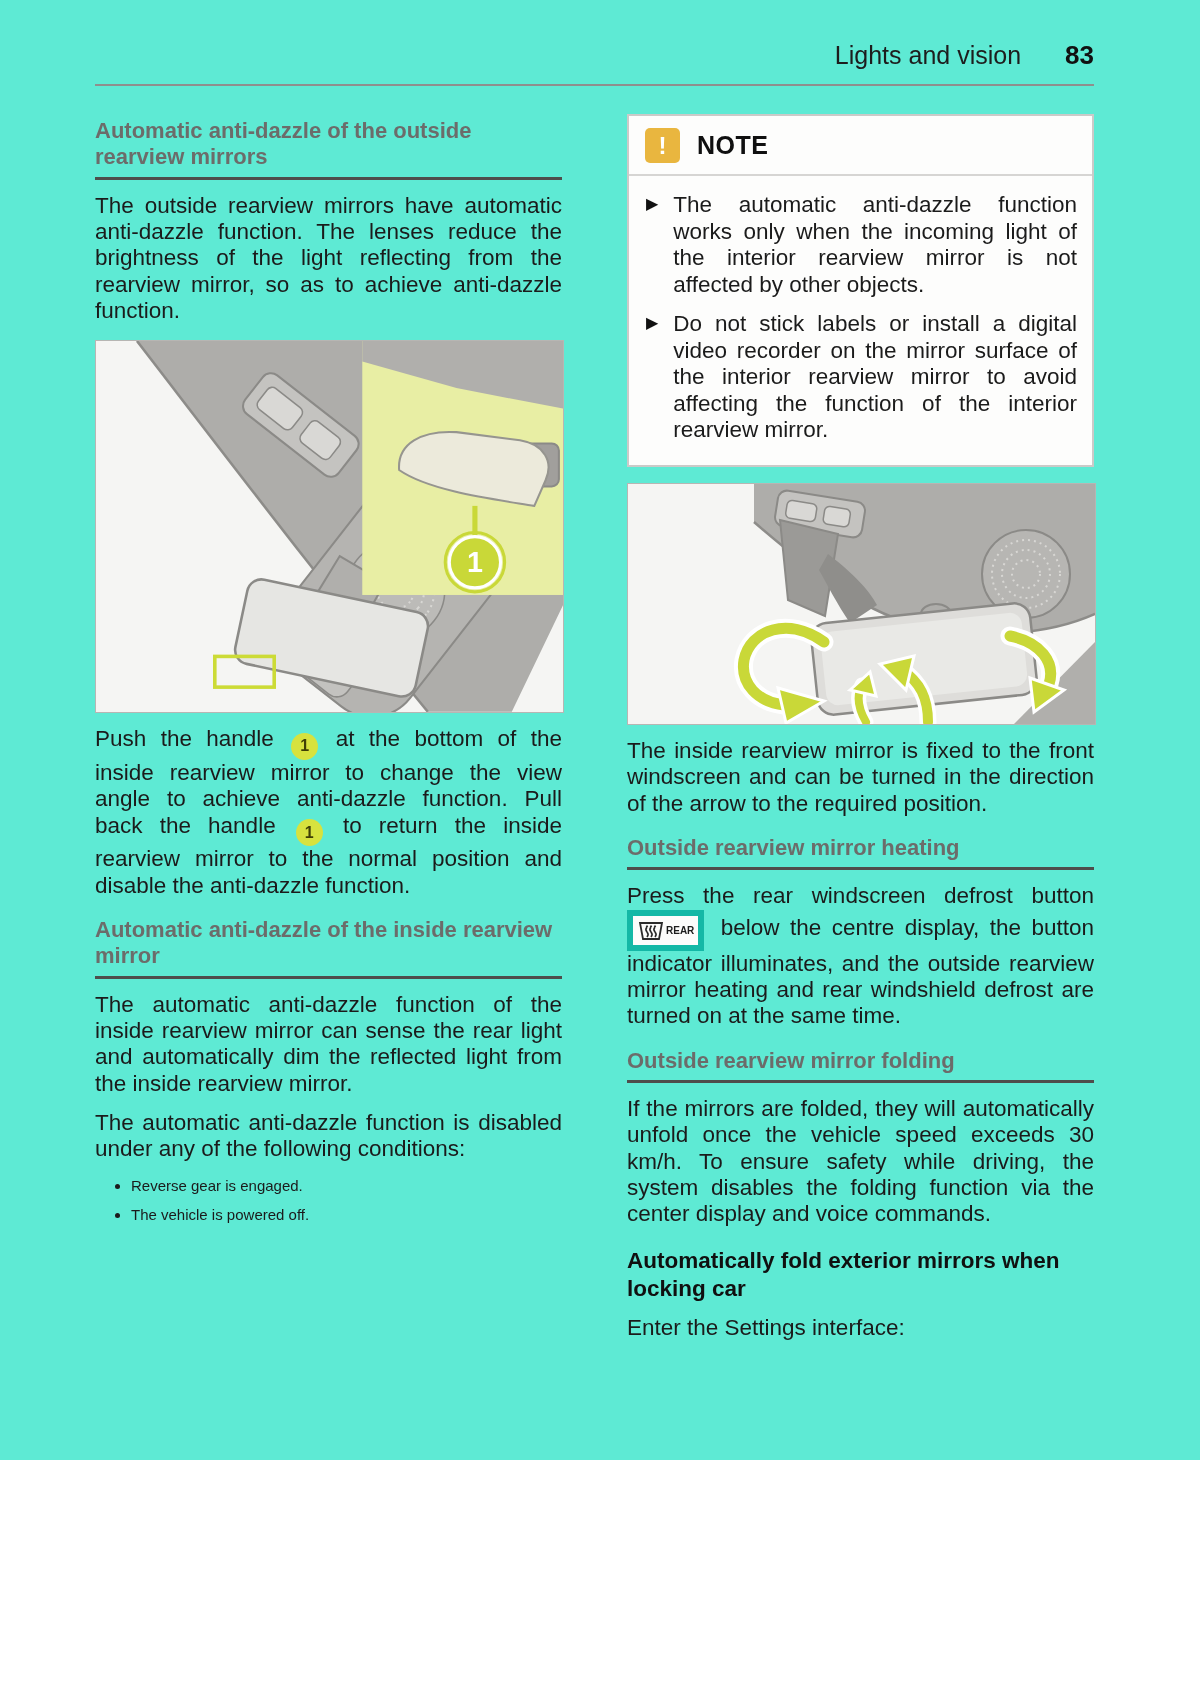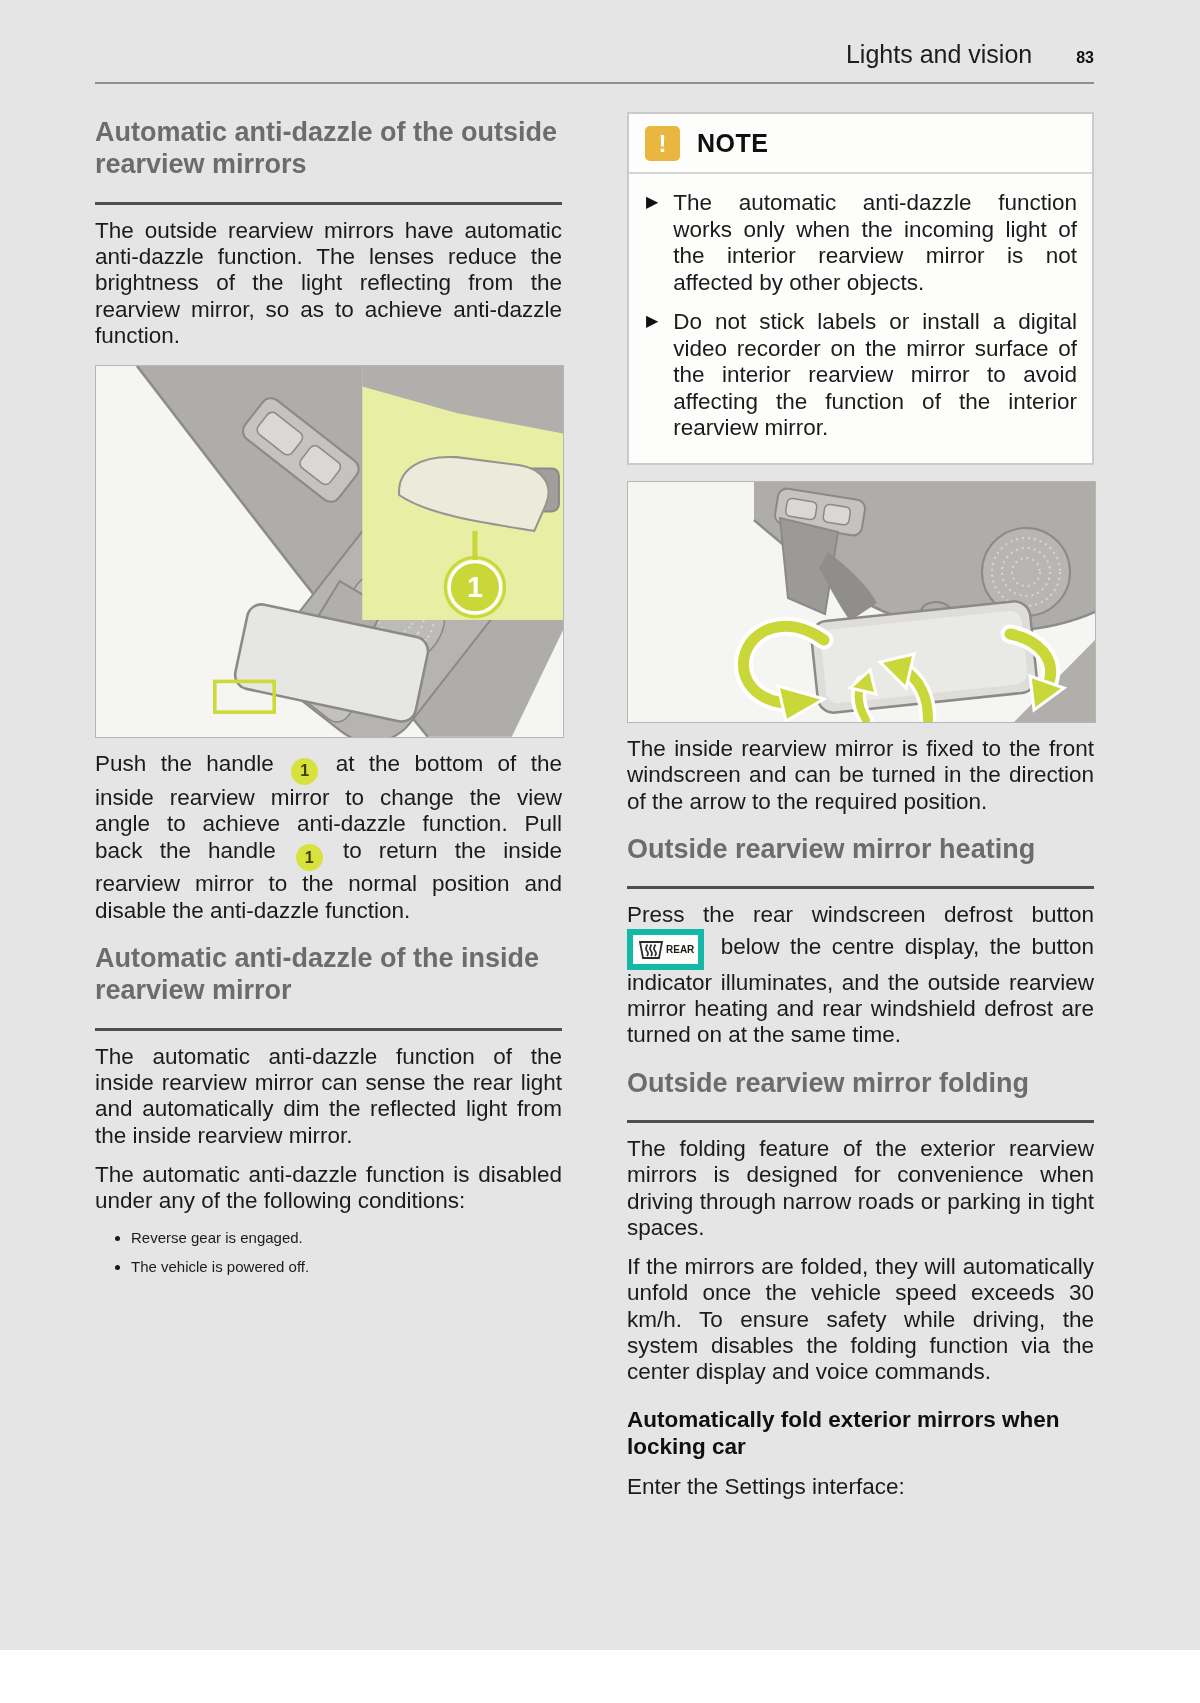--- a/index.html
+++ b/index.html
@@ -1,37 +1,37 @@
 <!DOCTYPE html>
 <html><head>
 <meta charset="utf-8">
 <style>
   html,body { margin:0; padding:0; background:#ffffff; }
   .page {
-    width:1200px; height:1650px; box-sizing:border-box;
+    width:1200px; height:1460px; box-sizing:border-box;
     padding:40px 0 0 95px;
-    background:#e5e5e5;
+    background:#5eead4;
     font-family:"Liberation Sans", sans-serif;
     color:#1b1b1b;
     position:relative;
     overflow:hidden;
   }
   .content-width { width:999px; }
   .page-header {
     display:flex; justify-content:flex-end; align-items:baseline;
     gap:44px; padding-bottom:13px; border-bottom:2px solid #8f8f8d;
   }
   .page-header .section-title { font-size:25px; color:#1d1d1d; }
-  .page-header .page-number { font-size:16px; font-weight:bold; color:#111; }
+  .page-header .page-number { font-size:26px; font-weight:bold; color:#111; }
 
   .columns { display:grid; grid-template-columns:467px 467px; column-gap:65px; margin-top:26px; }
 
   h3.sec {
-    font-size:27px; font-weight:bold; color:#6c6c6a; line-height:1.2;
-    margin:18px 0 0 0; padding-bottom:21px; border-bottom:3px solid #4e4e4c;
+    font-size:22px; font-weight:bold; color:#6c6c6a; line-height:1.2;
+    margin:18px 0 0 0; padding-bottom:6px; border-bottom:3px solid #4e4e4c;
   }
   h3.sec.first { margin-top:6px; }
   p.body { font-size:22.5px; line-height:1.17; margin:13px 0 6px 0; text-align:justify; }
   strong.subhead { display:block; font-size:22.5px; font-weight:bold; color:#101010; line-height:1.22; margin:20px 0 0 0; }
 
   ul.dots { margin:14px 0 0 0; padding-left:36px; font-size:15px; line-height:1.2; }
   ul.dots li { margin-bottom:11px; }
 
   figure.illustration { margin:16px 0 2px 0; }
   svg.fig { display:block; width:100%; height:auto; background:#f5f5f3; border:1px solid #b7b6b3; }
@@ -235,21 +235,20 @@
             <path d="M19,19 q2.2,-2.5 0,-5 q-2.2,-2.5 0,-5" stroke="#2b2b2b" stroke-width="1.6" fill="none"></path>
             <path d="M9.7,9 l1.3,-2.2 l1.3,2.2 Z M13.7,9 l1.3,-2.2 l1.3,2.2 Z M17.7,9 l1.3,-2.2 l1.3,2.2 Z" fill="#2b2b2b"></path>
           </svg>
           <span class="rear">REAR</span>
         </span>
         <span>below the centre display, the button indicator illuminates, and the outside rearview mirror heating and rear windshield defrost are turned on at the same time.</span>
       </p>
 
       <h3 class="sec">Outside rearview mirror folding</h3>
 
-      <p class="body">The folding feature of the exterior rearview mirrors is designed for convenience when driving through narrow roads or parking in tight spaces.</p>
       <p class="body">If the mirrors are folded, they will automatically unfold once the vehicle speed exceeds 30 km/h. To ensure safety while driving, the system disables the folding function via the center display and voice commands.</p>
 
       <strong class="subhead">Automatically fold exterior mirrors when locking car</strong>
 
       <p class="body">Enter the Settings interface:</p>
 
     </div>
   </div>
 </div>
 

